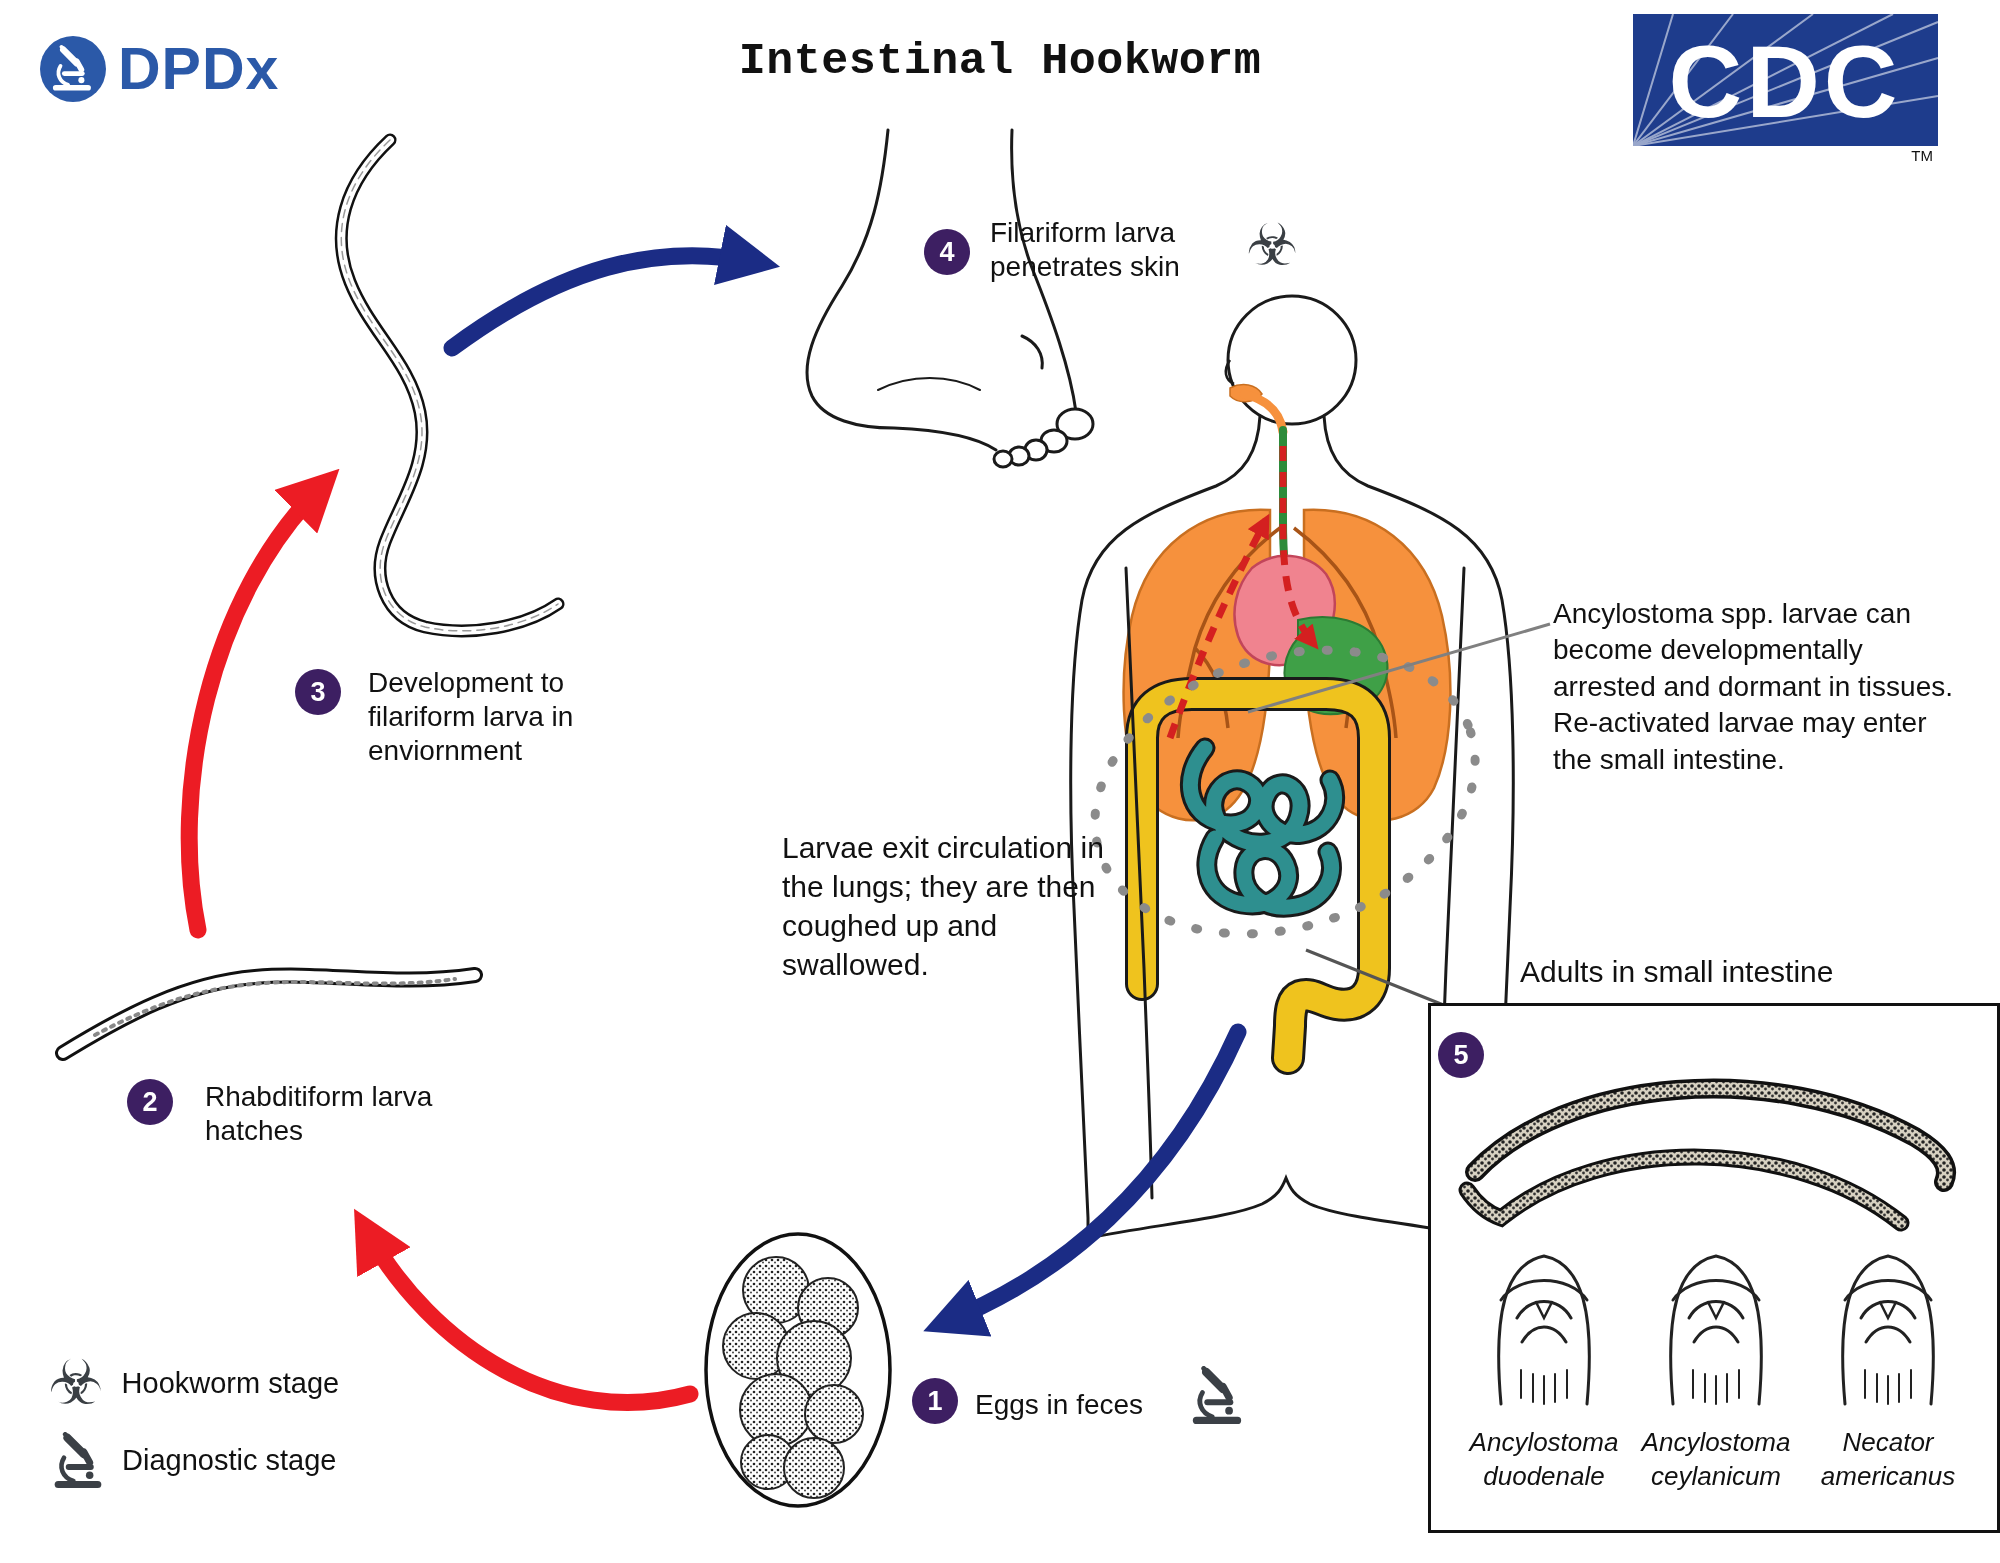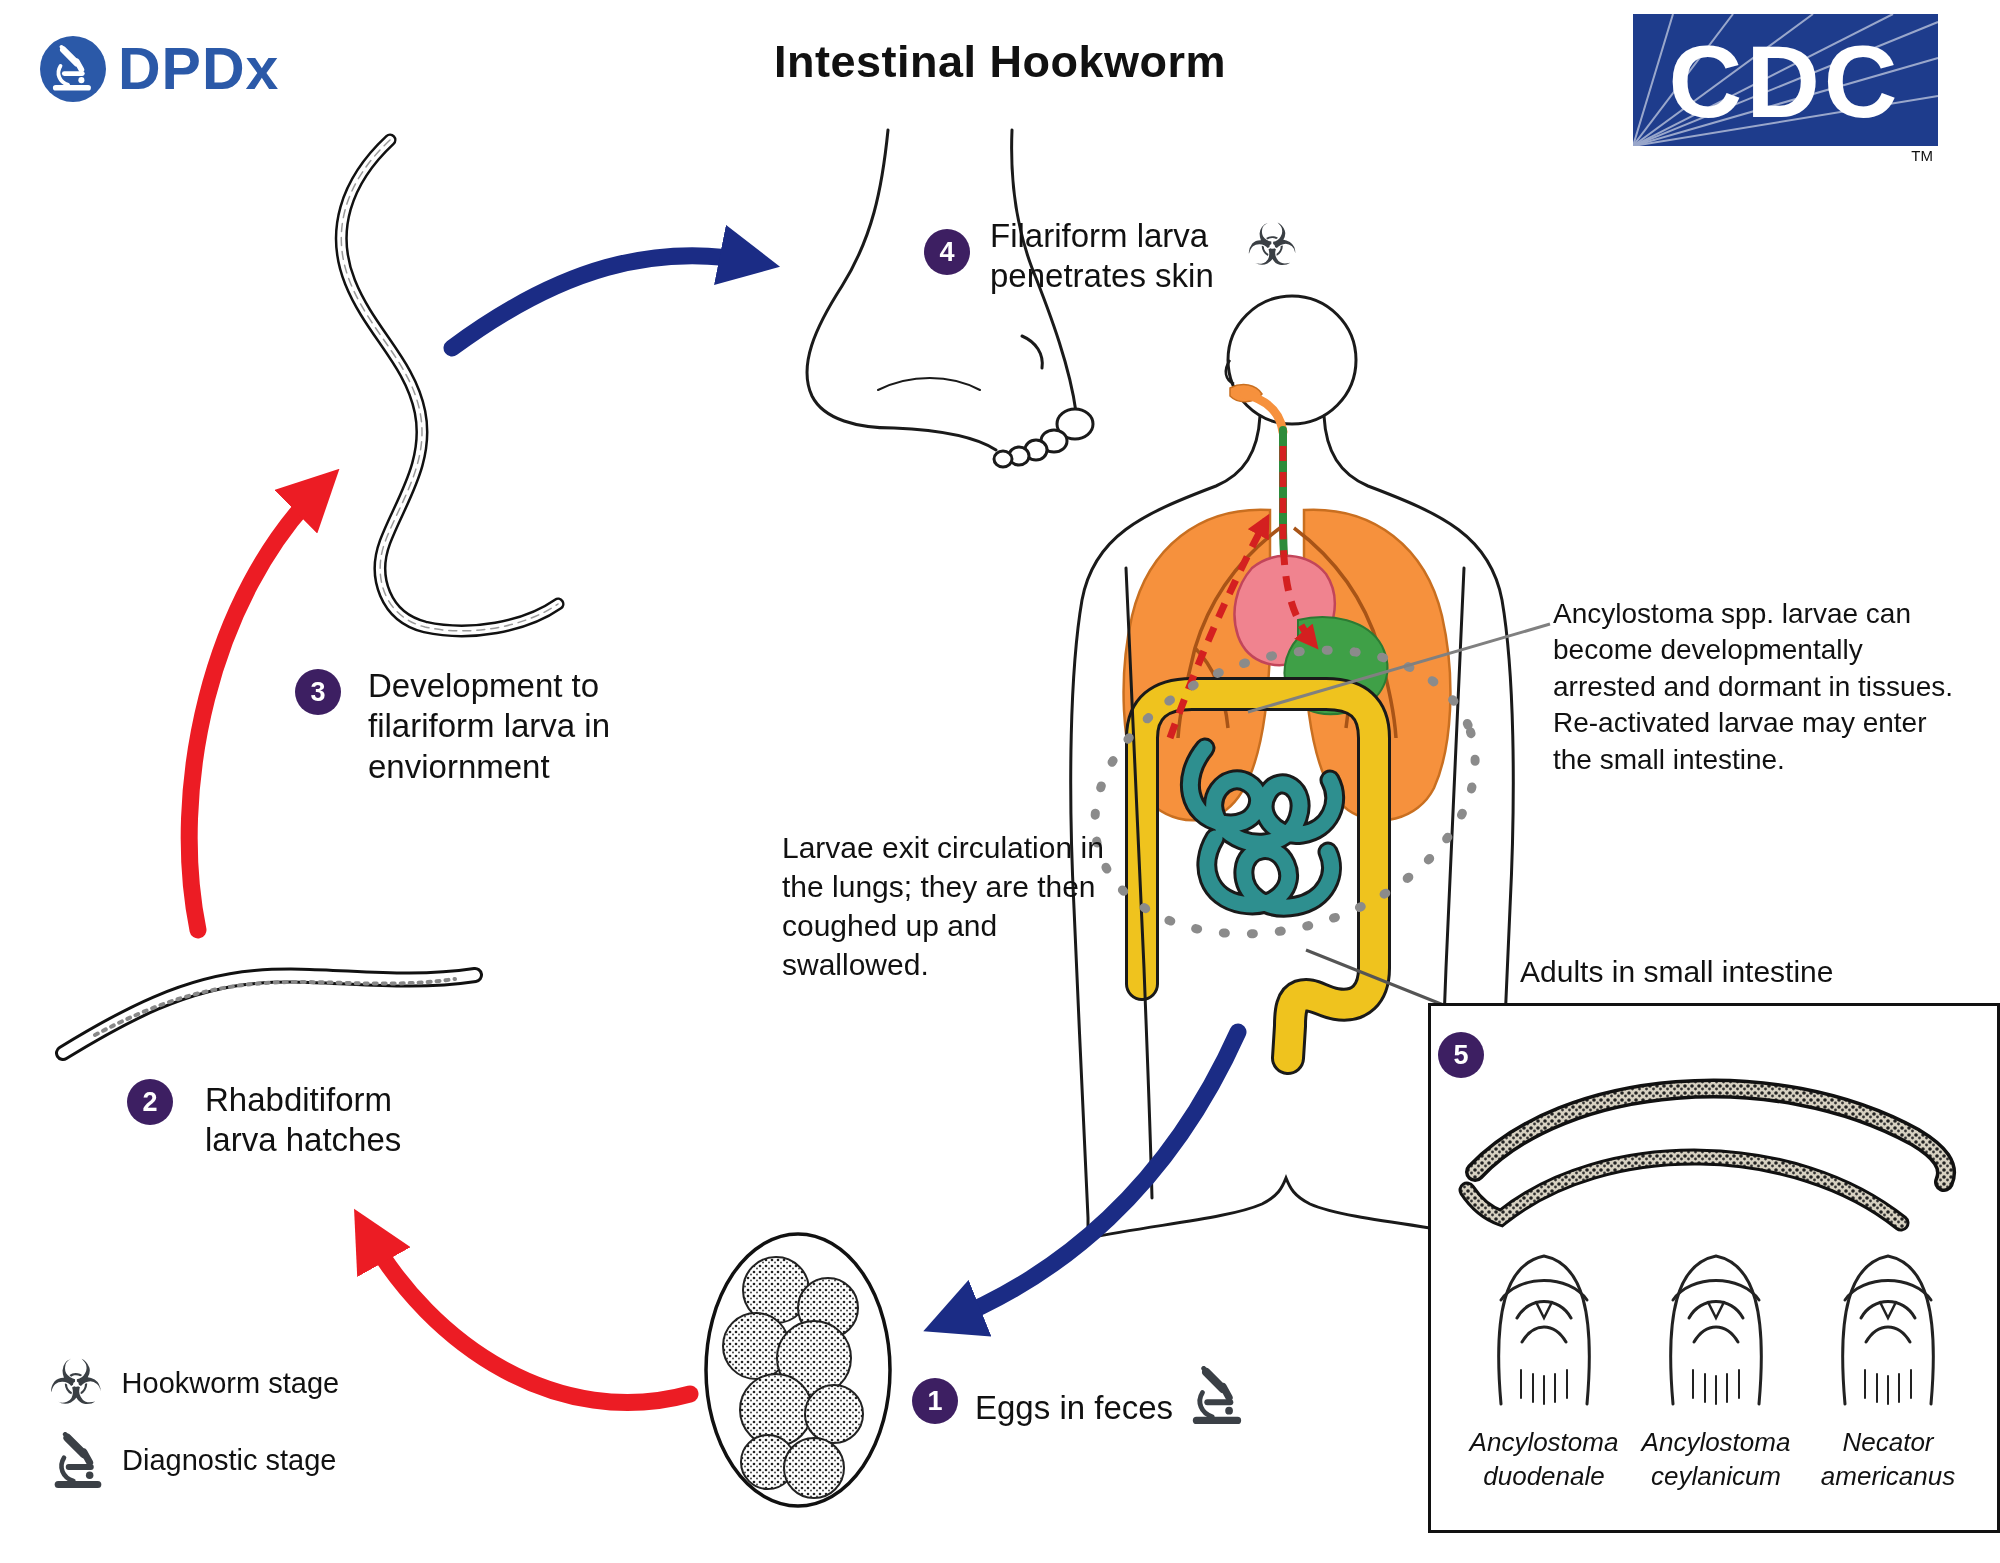--- a/index.html
+++ b/index.html
@@ -1,23 +1,23 @@
 <!DOCTYPE html>
 <html><head>
 <meta charset="utf-8">
 <style>
   html,body{margin:0;padding:0;background:#ffffff;}
   body{font-family:"Liberation Sans","DejaVu Sans",sans-serif;color:#111;}
   #stage{position:relative;width:2000px;height:1563px;background:#fff;overflow:hidden;}
   .abs{position:absolute;}
   .badge{position:absolute;width:46px;height:46px;border-radius:50%;background:#3D1F62;color:#fff;
          font-weight:bold;font-size:27px;display:flex;align-items:center;justify-content:center;z-index:6;}
-  .label{position:absolute;font-size:33px;line-height:1.22;color:#111;z-index:6;}
+  .label{position:absolute;font-size:28px;line-height:1.22;color:#111;z-index:6;}
   .title{position:absolute;left:600px;top:36px;width:800px;text-align:center;
-         font-size:45px;font-weight:bold;letter-spacing:0.5px;z-index:6;}
+         font-size:45px;font-weight:bold;letter-spacing:0.5px;z-index:6;font-family:Liberation Mono, monospace;}
   .bio{font-size:58px;color:#3a3f44;line-height:1;font-family:"DejaVu Sans",sans-serif;}
   .note{position:absolute;font-size:29px;line-height:1.3;color:#111;z-index:6;}
   .species{position:absolute;width:176px;text-align:center;font-style:italic;font-size:26px;line-height:1.3;z-index:6;}
   .dpdx{position:absolute;left:36px;top:32px;display:flex;align-items:center;gap:8px;z-index:6;}
   .dpdx-text{font-size:59px;font-weight:bold;color:#2B59A8;letter-spacing:1px;}
   .adults-box{position:absolute;left:1400px;top:1003px;width:566px;height:524px;background:#fff;
               border:3px solid #111;z-index:5;margin-left:28px;}
   .legend-row{position:absolute;display:flex;align-items:center;gap:18px;z-index:6;}
   svg{display:block;}
   .illu{position:absolute;z-index:3;}

